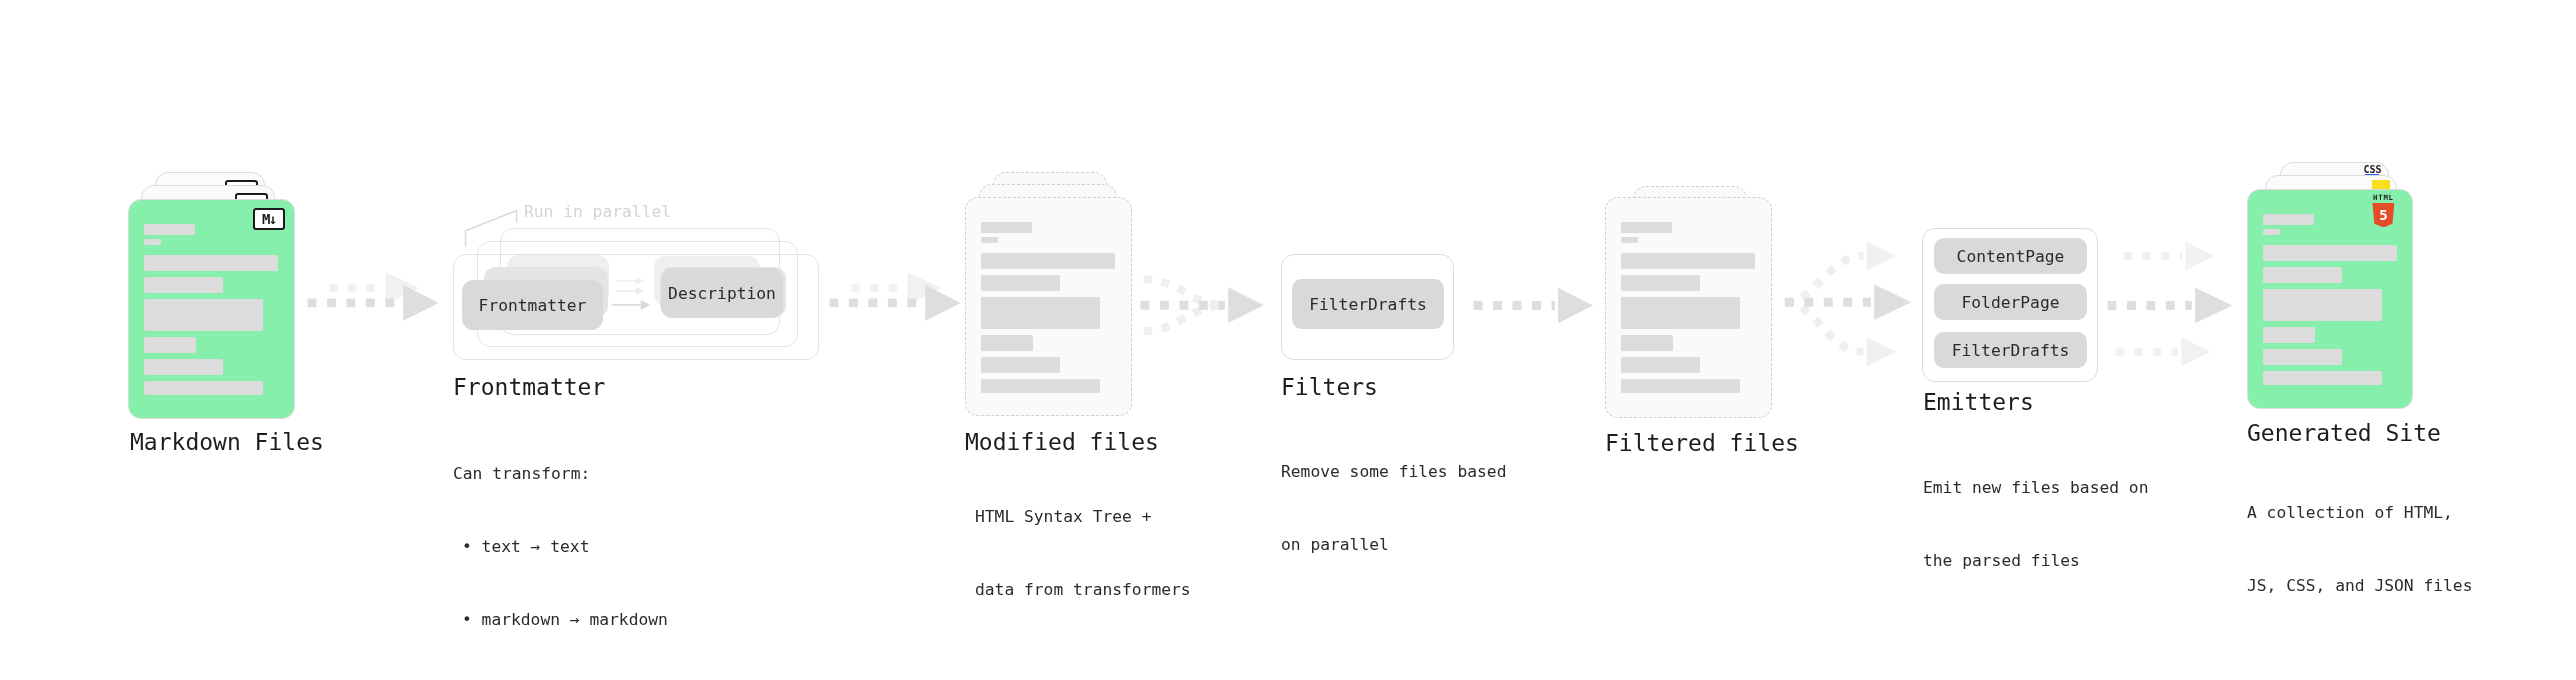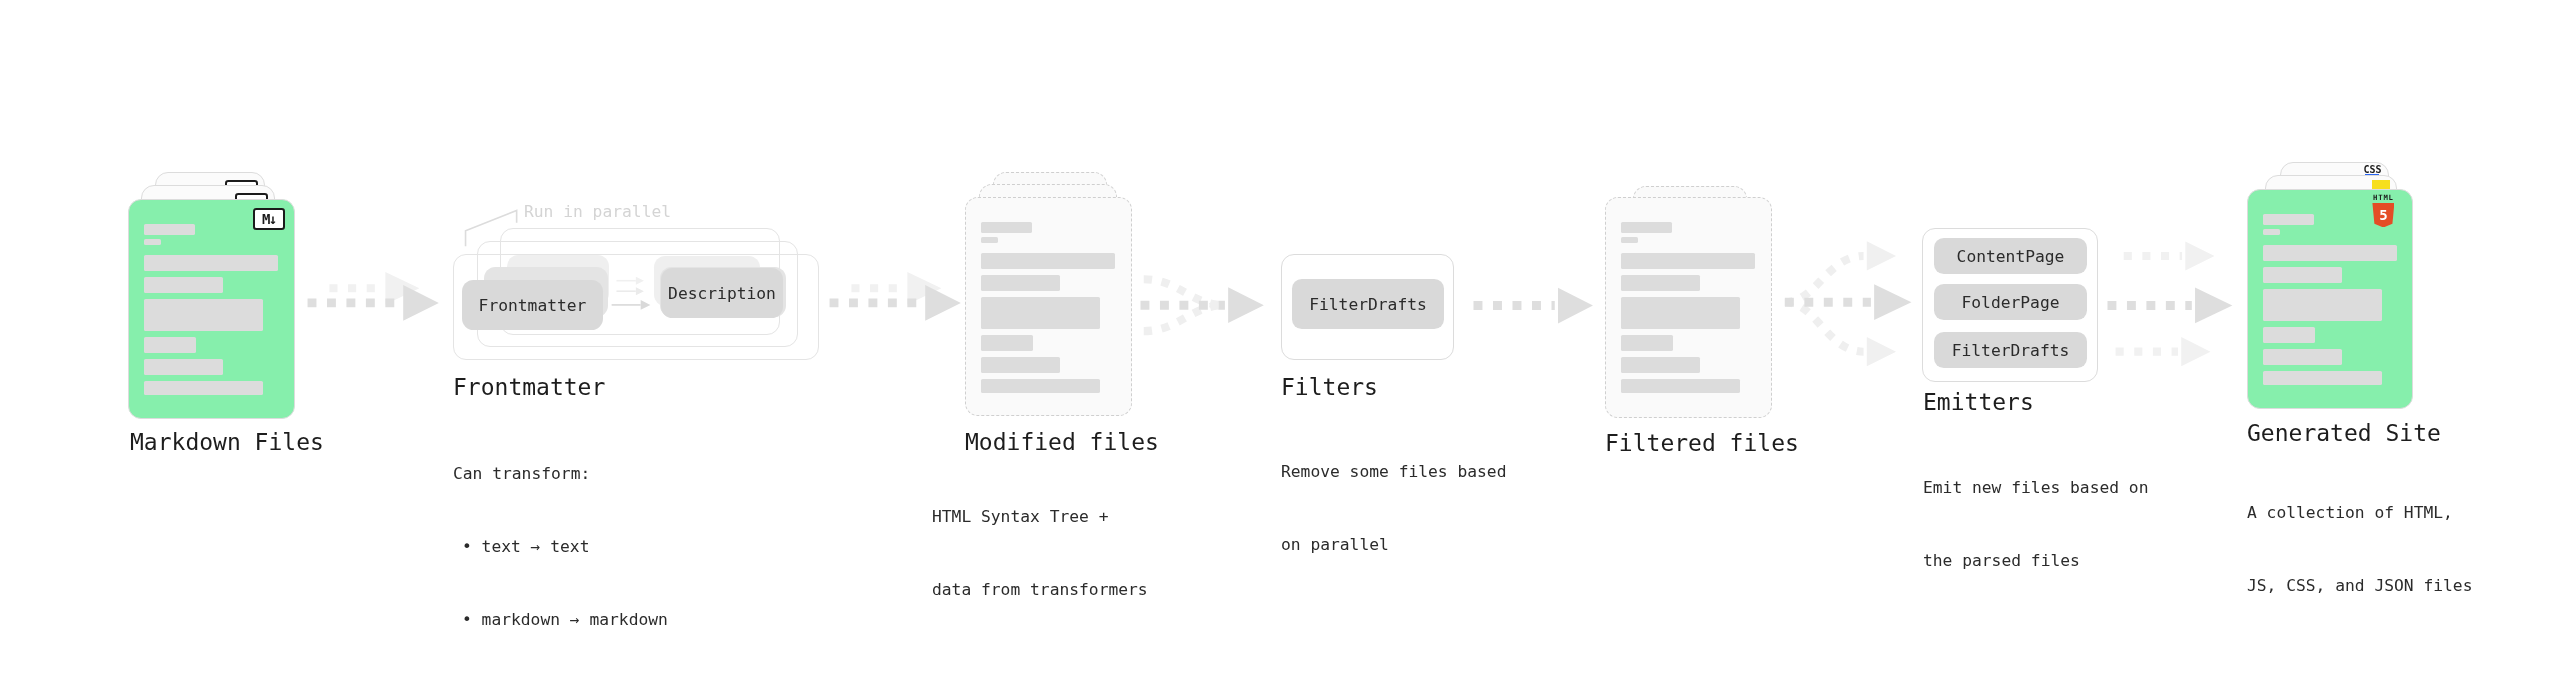--- a/index.html
+++ b/index.html
@@ -130,21 +130,21 @@
       <div class="bar" style="width:17px;height:5.7px;margin-bottom:9.8px"></div>
       <div class="bar" style="width:134px;height:16.3px;margin-bottom:5.7px"></div>
       <div class="bar" style="width:79px;height:16.3px;margin-bottom:5.7px"></div>
       <div class="bar" style="width:119px;height:32.5px;margin-bottom:5.7px"></div>
       <div class="bar" style="width:52px;height:16.3px;margin-bottom:5.7px"></div>
       <div class="bar" style="width:79px;height:16.3px;margin-bottom:5.7px"></div>
       <div class="bar" style="width:119px;height:14.6px"></div>
     </div>
   </div>
   <div class="stage-title" style="left:965px;top:429px;">Modified files</div>
-  <div class="stage-desc" style="left:932px;top:456px;">
+  <div class="stage-desc" style="left:975px;top:456px;">
     <div>HTML Syntax Tree +</div>
     <div>data from transformers</div>
   </div>
 
   <svg class="arrow-svg" style="left:1134px;top:267px;" width="142" height="78" viewBox="0 0 175 96">
     <path d="M 12 15 C 55 15, 70 47, 112 47" fill="none" stroke="#efefef" stroke-width="10" stroke-dasharray="10 12"></path>
     <path d="M 12 79 C 55 79, 70 47, 112 47" fill="none" stroke="#efefef" stroke-width="10" stroke-dasharray="10 12"></path>
     <line x1="8" y1="47" x2="112" y2="47" stroke="#dedede" stroke-width="11" stroke-dasharray="11 13"></line>
     <polygon points="116,25 116,69 160,47" fill="#dedede"></polygon>
   </svg>

